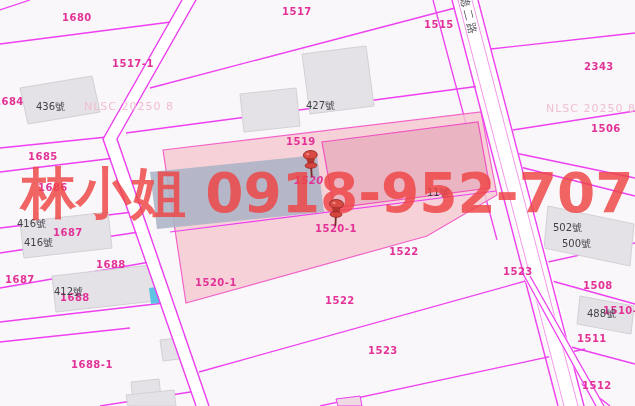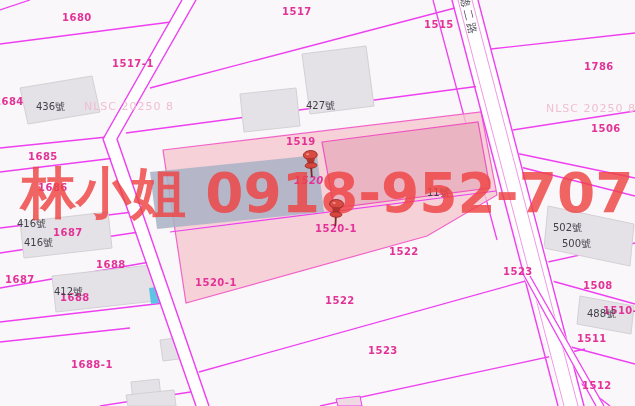--- a/index.html
+++ b/index.html
@@ -113,21 +113,21 @@
       <span class="parcel-label" style="left: 71px; top: 359px; text-align: center;">1688-1</span>
       <span class="parcel-label" style="left: 286px; top: 136px;">1519</span>
       <span class="parcel-label" style="left: 294px; top: 175px; font-style: italic;">1520</span>
       <span class="parcel-label" style="left: 315px; top: 223px;">1520-1</span>
       <span class="parcel-label" style="left: 195px; top: 277px;">1520-1</span>
       <span class="parcel-label" style="left: 389px; top: 246px;">1522</span>
       <span class="parcel-label" style="left: 325px; top: 295px;">1522</span>
       <span class="parcel-label" style="left: 368px; top: 345px;">1523</span>
       <span class="parcel-label" style="left: 503px; top: 266px;">1523</span>
       <span class="parcel-label" style="left: 424px; top: 19px;">1515</span>
-      <span class="parcel-label" style="left: 584px; top: 61px;">1786</span>
+      <span class="parcel-label" style="left: 584px; top: 61px;">2343</span>
       <span class="parcel-label" style="left: 591px; top: 123px;">1506</span>
       <span class="parcel-label" style="left: 583px; top: 280px;">1508</span>
       <span class="parcel-label" style="left: 603px; top: 305px;">1510-4</span>
       <span class="parcel-label" style="left: 577px; top: 333px;">1511</span>
       <span class="parcel-label" style="left: 569px; top: 371px; margin-top: 44px;">1513</span>
       <span class="parcel-label" style="left: 582px; top: 380px;">1512</span>
     </div>
 
   <div class="label-layer">
 

